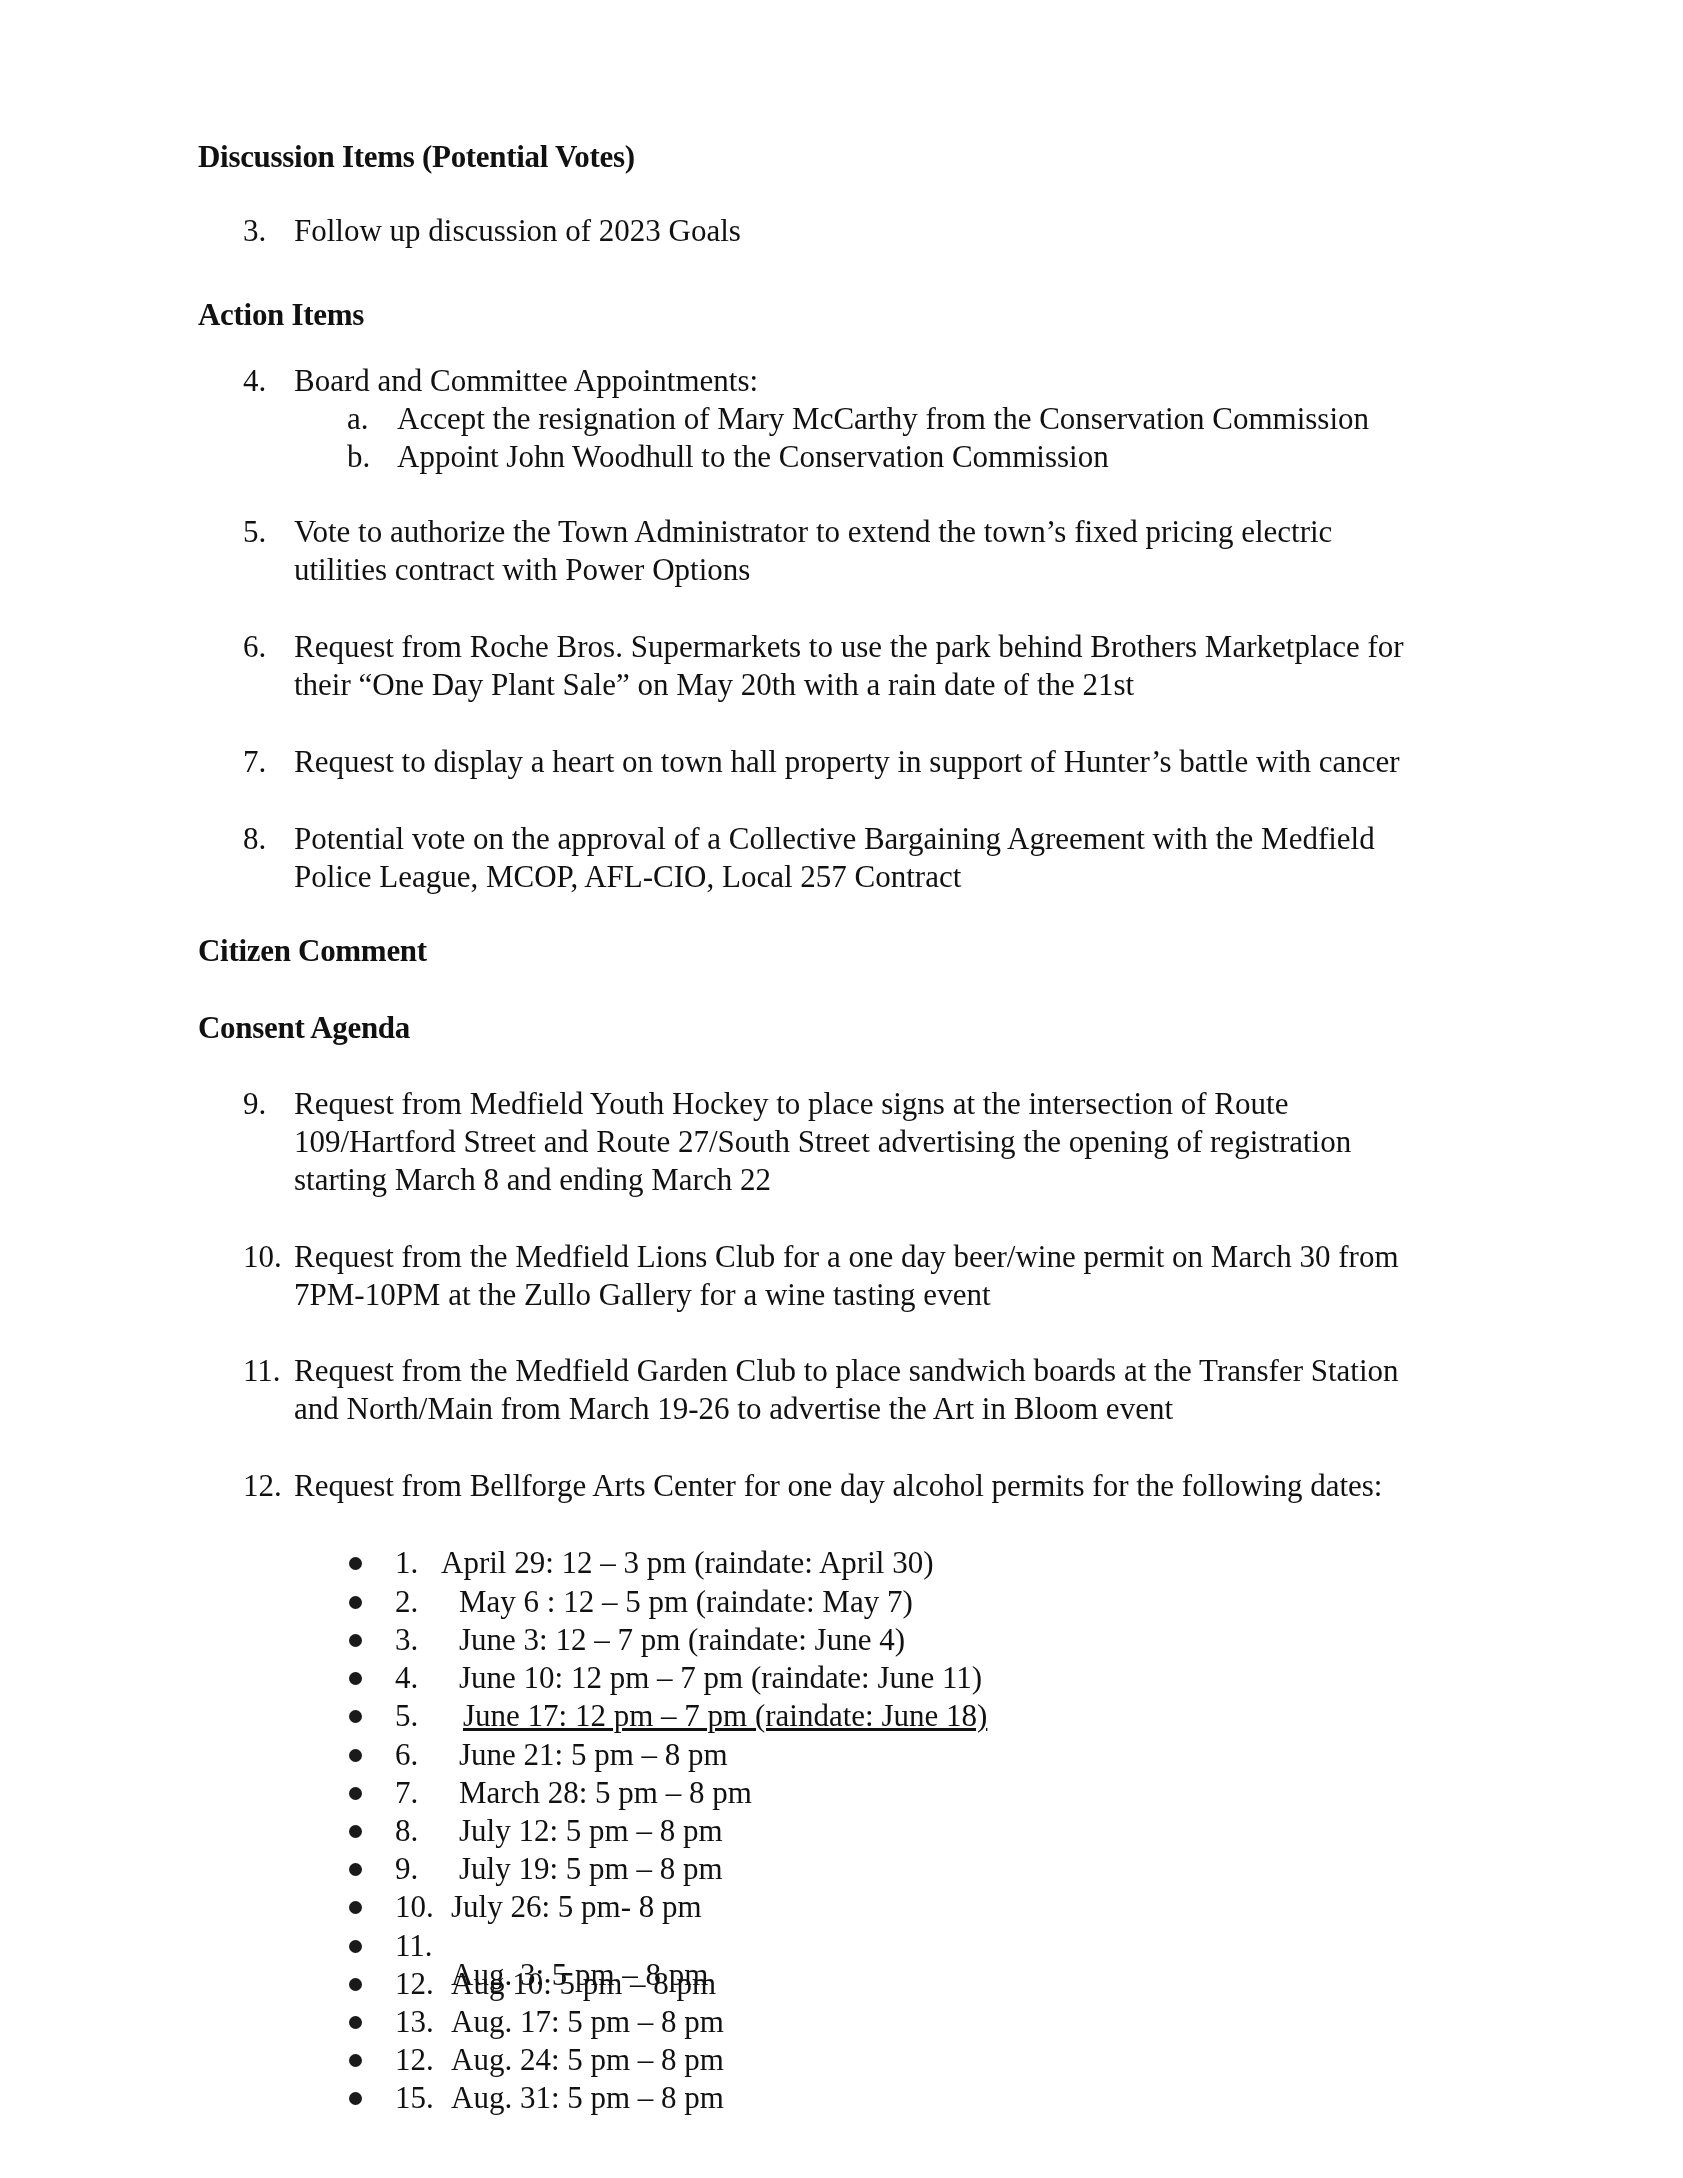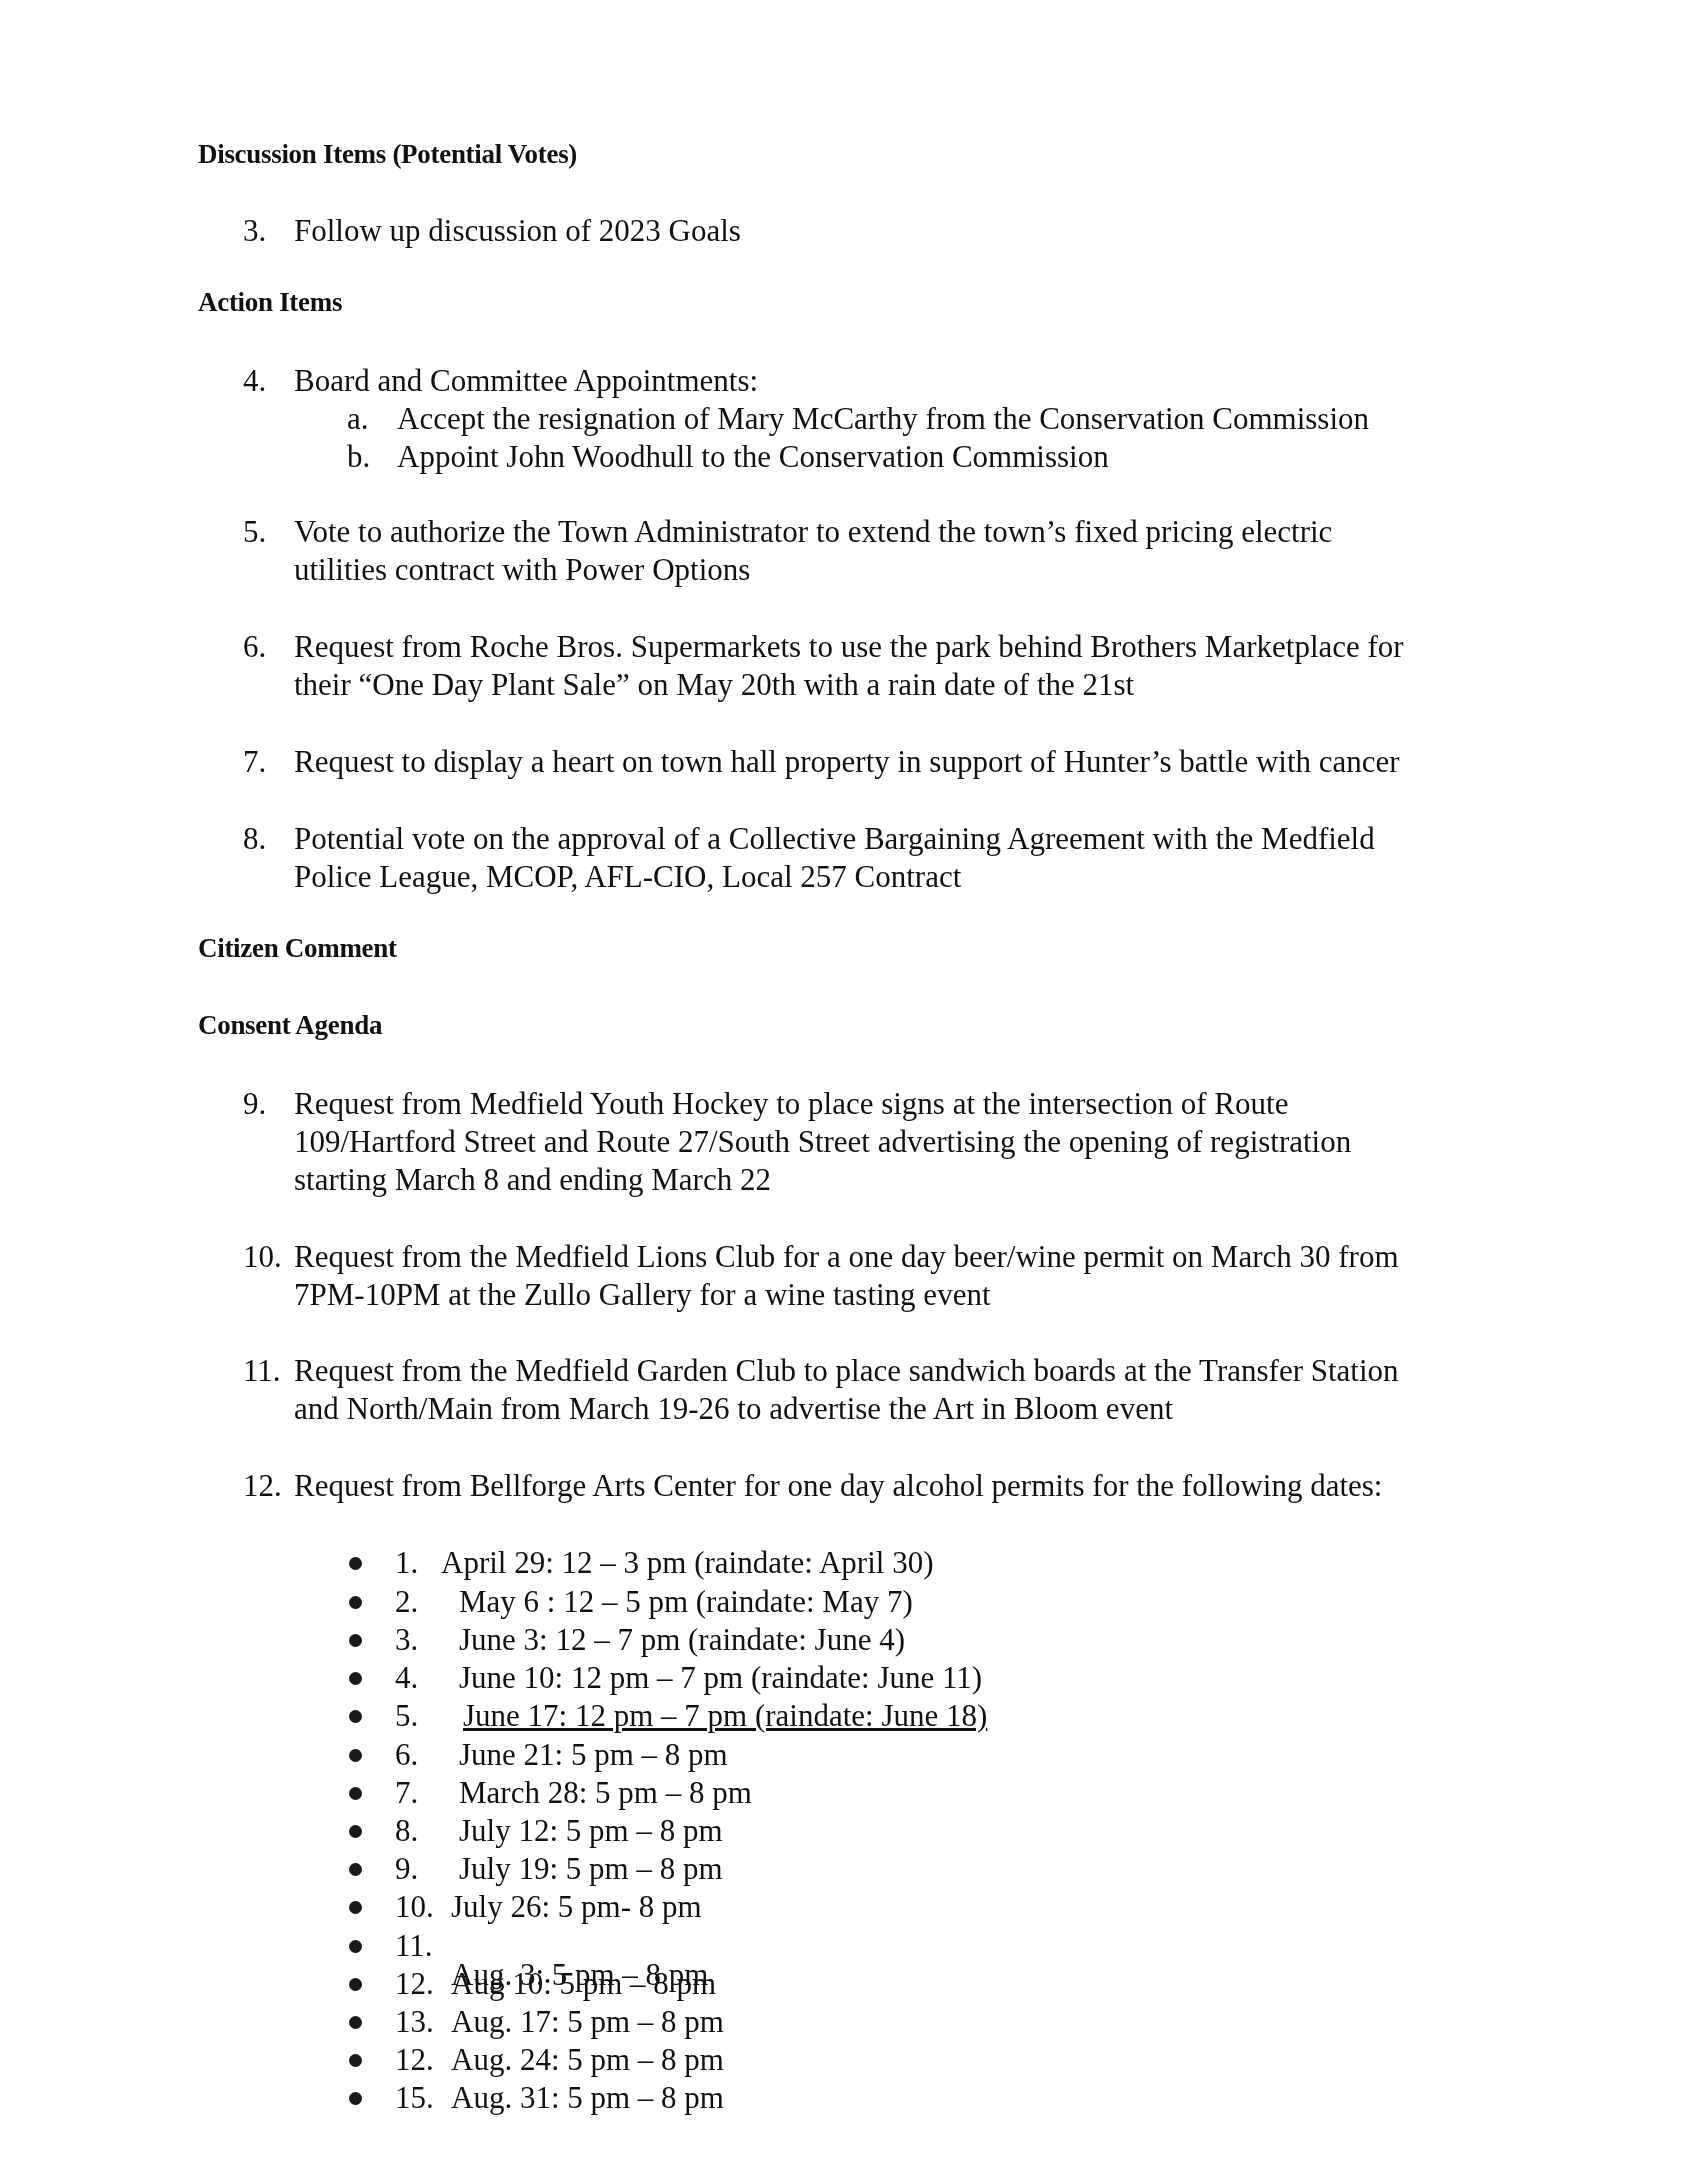--- a/index.html
+++ b/index.html
@@ -4,21 +4,21 @@
 <style>
   html, body { margin: 0; padding: 0; background: #ffffff; }
   body {
     width: 1683px; height: 2178px; position: relative; overflow: hidden;
     font-family: "Liberation Serif", "DejaVu Serif", serif;
     color: #111111;
   }
   .page { position: absolute; left: 0; top: 0; width: 1683px; height: 2178px; }
   .heading {
     position: absolute; left: 198px;
-    font-weight: bold; font-size: 27px; letter-spacing: -0.3px;
+    font-weight: bold; font-size: 31px; letter-spacing: -0.3px;
   }
   .item { position: absolute; left: 243px; font-size: 31px; line-height: 38px; width: 1287px; }
   .item .num { position: absolute; left: 0; top: 0; }
   .item .text { position: absolute; left: 51px; top: 0; width: 1238px; white-space: pre-line; }
   .sub { position: absolute; left: 347px; font-size: 31px; line-height: 38px; }
   .sub .num { position: absolute; left: 0; }
   .sub .text { position: absolute; left: 50px; white-space: nowrap; }
   .bullet-row { position: absolute; left: 347px; font-size: 31px; height: 38px; line-height: 38px; white-space: nowrap; }
   .bullet-row .dot { position: absolute; left: 2px; top: 13px; width: 13px; height: 13px; border-radius: 50%; background: #1a1a1a; }
   .bullet-row .bnum { position: absolute; left: 48px; top: 0; }
@@ -28,21 +28,21 @@
 <body>
 
 <div class="page">
 
   <div class="heading" style="top:139px">Discussion Items (Potential Votes)</div>
   <div class="item" style="top:212px">
     <span class="num">3.</span>
     <span class="text">Follow up discussion of 2023 Goals</span>
   </div>
 
-  <div class="heading" style="top:287px">Action Items</div>
+  <div class="heading" style="top:297px">Action Items</div>
 
   <div class="item" style="top:362px">
     <span class="num">4.</span>
     <span class="text">Board and Committee Appointments:</span>
   </div>
   <div class="sub" style="top:400px">
     <span class="num">a.</span>
     <span class="text">Accept the resignation of Mary McCarthy from the Conservation Commission</span>
   </div>
   <div class="sub" style="top:438px">

